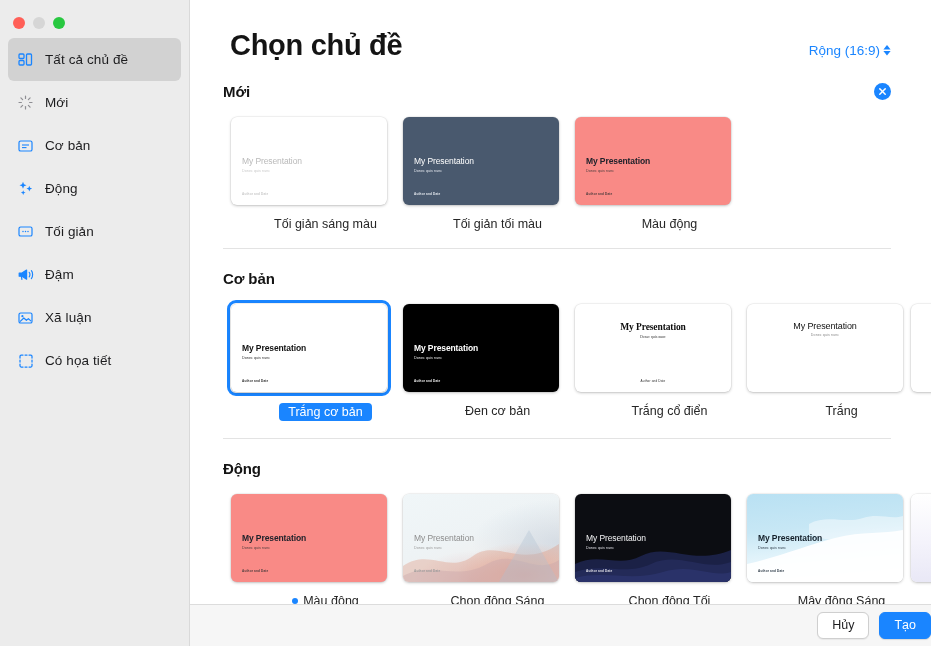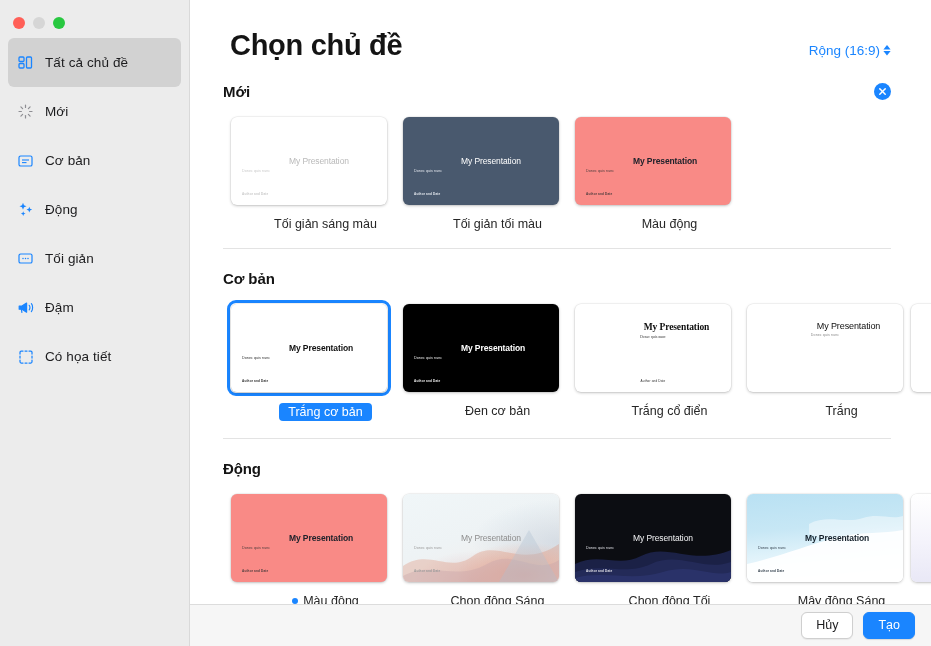--- a/index.html
+++ b/index.html
@@ -39,21 +39,21 @@
   .tl { width: 12px; height: 12px; border-radius: 50%; display: block; }
   .tl-close { background: #ff5f57; }
   .tl-min   { background: #d6d6d6; }
   .tl-max   { background: #28c840; }
 
   #sidebar-list { padding: 4px 8px 0 8px; }
   .sb-item {
     display: flex;
     align-items: center;
     gap: 10px;
-    height: 49px;
+    height: 43px;
     padding: 0 8px;
     border-radius: 6px;
     cursor: default;
     user-select: none;
   }
   .sb-item.selected { background: #d2d2d2; }
   .sb-icon {
     width: 19px; height: 19px;
     flex: 0 0 19px;
     display: flex; align-items: center; justify-content: center;
@@ -166,21 +166,20 @@
     padding: 12px 11px;
     display: flex;
     flex-direction: column;
     justify-content: flex-end;
   }
   .s-title {
     font-size: 8.5px;
     line-height: 1.15;
     font-weight: 700;
     letter-spacing: -.1px;
-    margin-left: 47px;
   }
   .s-sub {
     font-size: 3.6px;
     line-height: 1.2;
     margin-top: 2px;
     letter-spacing: .1px;
   }
   .s-author {
     position: absolute;
     left: 11px;
@@ -291,21 +290,20 @@
   #bottom-bar {
     position: absolute;
     left: 0; right: 0; bottom: 0;
     height: 42px;
     background: #f6f6f6;
     border-top: 1px solid #dcdcdc;
     display: flex;
     align-items: center;
     justify-content: flex-end;
     gap: 10px;
-    padding-right: 16px;
   }
   .btn {
     font-size: 12.5px;
     border-radius: 6px;
     padding: 4px 14px;
     cursor: default;
     line-height: 1.4;
     white-space: nowrap;
   }
   .btn-cancel {
@@ -402,20 +400,30 @@
           <svg width="16" height="13" viewBox="0 0 16 13" fill="none" stroke="#1a85ff" stroke-width="1.2" stroke-linejoin="round">
             <path d="M1.2 5 L1.2 8.2 L4 8.2 L8.6 11.2 L8.6 2 L4 5 Z" fill="#1a85ff"></path>
             <path d="M3.4 8.4 L3.9 11.4" stroke-linecap="round"></path>
             <path d="M11.2 4.3 C12.2 5.4 12.2 7.8 11.2 8.9" stroke-linecap="round"></path>
             <path d="M13.4 2.7 C15 4.5 15 8.7 13.4 10.5" stroke-linecap="round"></path>
           </svg>
         </span>
         <span class="sb-label">Đậm</span>
       </div>
 
+      <div class="sb-item">
+        <span class="sb-icon">
+          <svg width="15" height="12" viewBox="0 0 15 12" fill="none" stroke="#1a85ff" stroke-width="1.2">
+            <rect x="1" y="1" width="13" height="10" rx="1.6"></rect>
+            <circle cx="4.4" cy="4.2" r="1.1" fill="#1a85ff" stroke="none"></circle>
+            <path d="M2 9.6 L5.8 6 L8.4 8.3 L10.4 6.6 L13 9.2" stroke-linejoin="round"></path>
+          </svg>
+        </span>
+        <span class="sb-label">Xã luận</span>
+      </div>
 
 
 
       <div class="sb-item">
         <span class="sb-icon">
           <svg width="14" height="14" viewBox="0 0 14 14" fill="none" stroke="#1a85ff" stroke-width="1.25" stroke-linecap="round">
             <path d="M1 4 L1 2.2 Q1 1 2.2 1 L4 1"></path>
             <path d="M10 1 L11.8 1 Q13 1 13 2.2 L13 4"></path>
             <path d="M13 10 L13 11.8 Q13 13 11.8 13 L10 13"></path>
             <path d="M4 13 L2.2 13 Q1 13 1 11.8 L1 10"></path>

